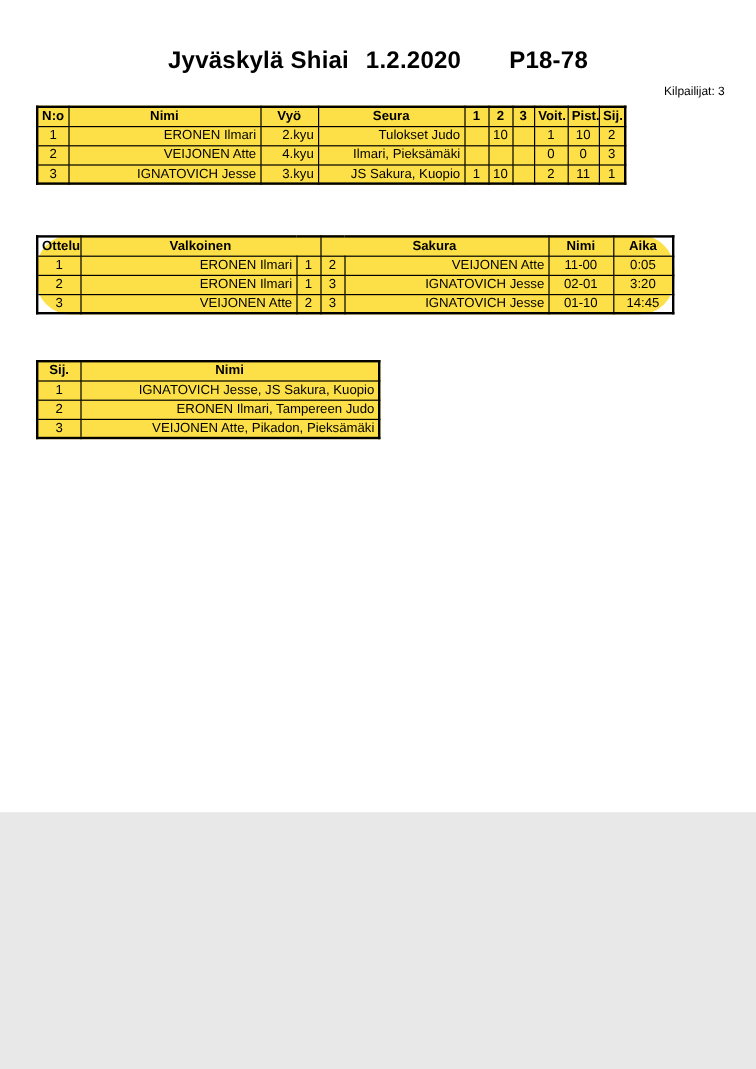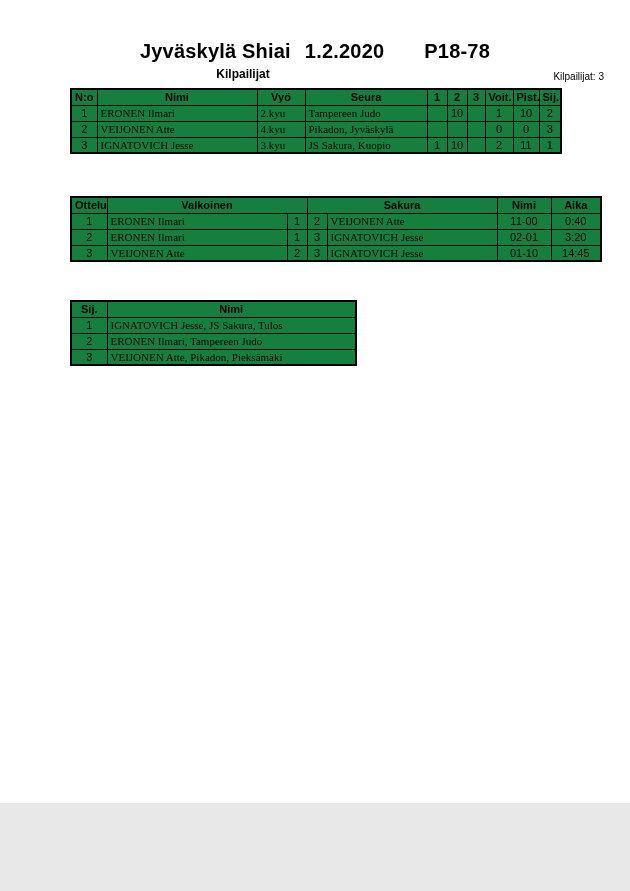--- a/index.html
+++ b/index.html
@@ -1,56 +1,55 @@
 <!DOCTYPE html>
 <html><head>
 <meta charset="utf-8">
 <style>
   * { margin:0; padding:0; box-sizing:border-box; }
   html,body { background:#e8e8e8; }
   body { font-family:"Liberation Sans", sans-serif; color:#000; }
-  .page { position:relative; width:630px; height:803px; background:#ffffff; overflow:hidden; margin:0 auto; }
+  .page { position:relative; width:630px; height:677px; background:#ffffff; overflow:hidden; margin:0 auto; }
 
   .title { position:absolute; top:40px; left:0; width:630px; text-align:center;
            font-size:20px; font-weight:bold; white-space:nowrap; letter-spacing:0.2px; }
   .title .t-date { margin-left:14px; }
   .title .t-cat  { margin-left:40px; }
 
   .count { position:absolute; top:71px; right:26px; font-size:10px; }
 
   .heading { position:absolute; font-size:12px; font-weight:bold; text-align:center; }
   .h-competitors { top:67px;  left:0;    width:486px; }
   .h-matches     { top:177px; left:0;    width:576px; }
   .h-results     { top:282px; left:30px; width:285px; }
 
   table { position:absolute; border-collapse:collapse; table-layout:fixed;
-          font-size:11px; background:#15803d;margin-left:40px; }
+          font-size:11px; background:#fde047; }
   table { border:2px solid #000; }
   th, td { border:1px solid #000; padding:1px 3px; height:16px;
            overflow:hidden; white-space:nowrap; }
   th { font-weight:bold; text-align:center; font-size:11px; }
   td { text-align:center; }
-  .al { text-align:left;font-family:Liberation Serif, serif; }
+  .al { text-align:right; }
 
   .t-competitors { top:88px;  left:30px; width:490px; }
-  .t-matches     { top:196px; left:30px; width:530px; }
+  .t-matches     { top:196px; left:30px; width:530px;border-radius:29px; }
   .t-results     { top:300px; left:30px; width:285px; }
 </style>
 </head>
 <body>
 
 <div class="page">
 
   <div class="title">
     <span class="t-event">Jyväskylä Shiai</span><span class="t-date">1.2.2020</span><span class="t-cat">P18-78</span>
   </div>
 
   <div class="count">Kilpailijat: 3</div>
 
-  <div class="heading h-competitors">Kilpailijat</div>
 
   <table class="t-competitors">
     <colgroup>
       <col style="width:26px">
         <col style="width:160px">
         <col style="width:48px">
         <col style="width:122px">
       <col style="width:20px">
         <col style="width:20px">
         <col style="width:18px">
@@ -70,33 +69,33 @@
         <th>Voit.</th>
         <th>Pist.</th>
         <th>Sij.</th>
       </tr>
     </thead>
     <tbody>
       <tr>
         <td>1</td>
         <td class="al">ERONEN Ilmari</td>
         <td class="al">2.kyu</td>
-        <td class="al">Tampereen Judo</td>
+        <td class="al">Tulokset Judo</td>
         <td></td>
         <td>10</td>
         <td></td>
         <td>1</td>
         <td>10</td>
         <td>2</td>
       </tr>
       <tr>
         <td>2</td>
         <td class="al">VEIJONEN Atte</td>
         <td class="al">4.kyu</td>
-        <td class="al">Pikadon, Jyväskylä</td>
+        <td class="al">Ilmari, Pieksämäki</td>
         <td></td>
         <td></td>
         <td></td>
         <td>0</td>
         <td>0</td>
         <td>3</td>
       </tr>
       <tr>
         <td>3</td>
         <td class="al">IGNATOVICH Jesse</td>
@@ -133,21 +132,21 @@
       </tr>
     </thead>
     <tbody>
       <tr>
         <td>1</td>
         <td class="al">ERONEN Ilmari</td>
         <td>1</td>
         <td>2</td>
         <td class="al">VEIJONEN Atte</td>
         <td>11-00</td>
-        <td>0:40</td>
+        <td>0:05</td>
       </tr>
       <tr>
         <td>2</td>
         <td class="al">ERONEN Ilmari</td>
         <td>1</td>
         <td>3</td>
         <td class="al">IGNATOVICH Jesse</td>
         <td>02-01</td>
         <td>3:20</td>
       </tr>
@@ -171,21 +170,21 @@
     </colgroup>
     <thead>
       <tr>
         <th>Sij.</th>
         <th>Nimi</th>
       </tr>
     </thead>
     <tbody>
       <tr>
         <td>1</td>
-        <td class="al">IGNATOVICH Jesse, JS Sakura, Tulos</td>
+        <td class="al">IGNATOVICH Jesse, JS Sakura, Kuopio</td>
       </tr>
       <tr>
         <td>2</td>
         <td class="al">ERONEN Ilmari, Tampereen Judo</td>
       </tr>
       <tr>
         <td>3</td>
         <td class="al">VEIJONEN Atte, Pikadon, Pieksämäki</td>
       </tr>
     </tbody>

